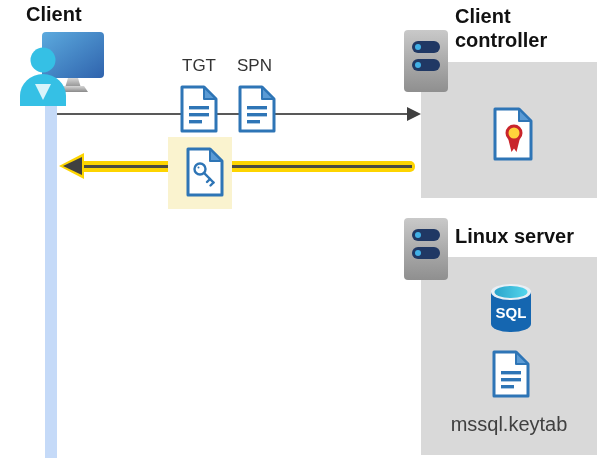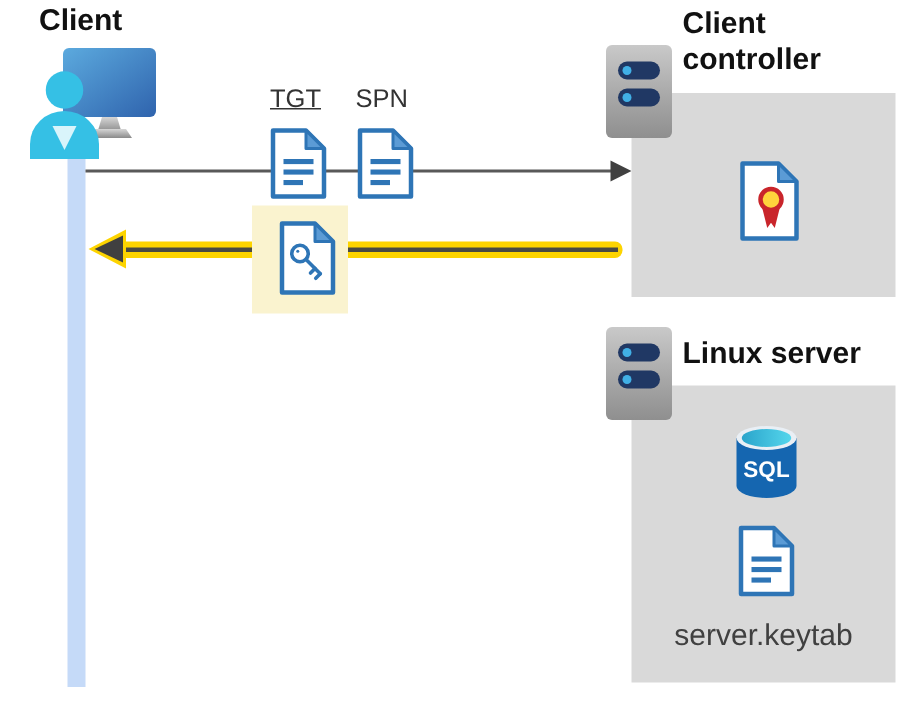--- a/index.html
+++ b/index.html
@@ -60,21 +60,21 @@
   </div>
 
   <div class="abs gray-line" style="left:57px;top:113px;width:352px;"></div>
   <div class="abs gray-head" style="left:407px;top:107px;"></div>
 
   <div class="abs yellow-shaft" style="left:78px;top:161px;width:337px;"></div>
   <div class="abs yellow-core" style="left:84px;top:165px;width:328px;"></div>
   <div class="abs yellow-head-outer" style="left:59px;top:153px;"></div>
   <div class="abs yellow-head-inner" style="left:63px;top:157px;"></div>
 
-  <div class="abs ticket-label" style="left:180px;top:56px;width:38px;text-align:left;text-decoration:underline;">TGT</div>
+  <div class="abs ticket-label" style="left:180px;top:56px;width:38px;text-align:center;">TGT</div>
   <div class="abs ticket-label" style="left:237px;top:56px;width:38px;text-align:left;">SPN</div>
 
   <div class="abs" style="left:180px;top:85px;">
     <svg width="38" height="48" viewBox="0 0 38 48">
       <path d="M2 2 H24 L36 14 V46 H2 Z" fill="#fff" stroke="#2e75b6" stroke-width="3" stroke-linejoin="round"></path>
       <path d="M24 2 L36 14 H24 Z" fill="#5b9bd5" stroke="#2e75b6" stroke-width="2" stroke-linejoin="round"></path>
       <rect x="9" y="21" width="20" height="3.4" fill="#2e75b6"></rect>
       <rect x="9" y="28" width="20" height="3.4" fill="#2e75b6"></rect>
       <rect x="9" y="35" width="13" height="3.4" fill="#2e75b6"></rect>
     </svg>
@@ -153,15 +153,15 @@
   <div class="abs" style="left:492px;top:350px;">
     <svg width="38" height="48" viewBox="0 0 38 48">
       <path d="M2 2 H24 L36 14 V46 H2 Z" fill="#fff" stroke="#2e75b6" stroke-width="3" stroke-linejoin="round"></path>
       <path d="M24 2 L36 14 H24 Z" fill="#5b9bd5" stroke="#2e75b6" stroke-width="2" stroke-linejoin="round"></path>
       <rect x="9" y="21" width="20" height="3.4" fill="#2e75b6"></rect>
       <rect x="9" y="28" width="20" height="3.4" fill="#2e75b6"></rect>
       <rect x="9" y="35" width="13" height="3.4" fill="#2e75b6"></rect>
     </svg>
   </div>
 
-  <div class="abs keytab-label" style="left:429px;top:413px;width:160px;">server.keytab</div>
+  <div class="abs keytab-label" style="left:429px;top:413px;width:160px;">mssql.keytab</div>
 
 </div>
 
 </body></html>

